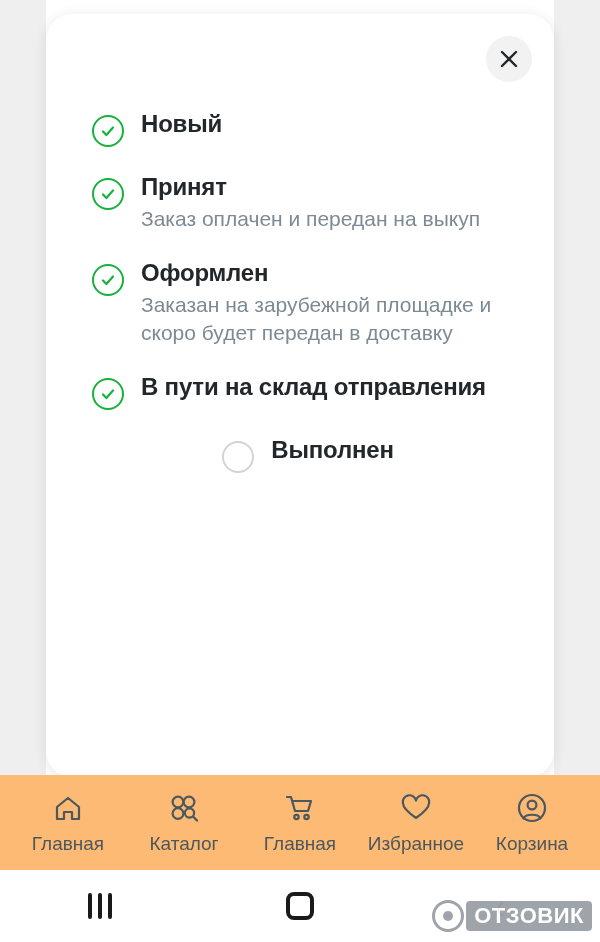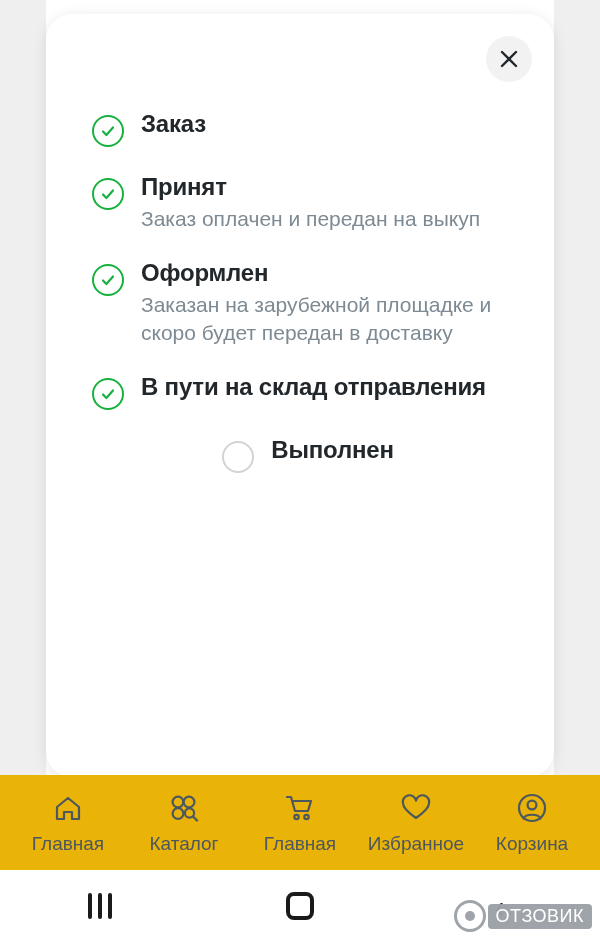--- a/index.html
+++ b/index.html
@@ -128,21 +128,21 @@
     max-width: 390px;
   }
 
   
   .bottom-nav {
     position: absolute;
     left: 0;
     right: 0;
     top: 775px;
     height: 95px;
-    background: #eab308;
+    background: #fdba74;
     display: flex;
     align-items: center;
     justify-content: space-around;
     box-sizing: border-box;
     padding: 0 10px;
   }
   .nav-item {
     display: flex;
     flex-direction: column;
     align-items: center;
@@ -230,22 +230,22 @@
   }
   .wm-circle i {
     display: block;
     width: 10px;
     height: 10px;
     border-radius: 50%;
     background: #9aa0a6;
     font-style: normal;
   }
   .wm-text {
-    font-size: 18px;
-    font-weight: normal;
+    font-size: 22px;
+    font-weight: bold;
     color: #ffffff;
     background: #9aa0a6;
     padding: 2px 8px;
     border-radius: 4px;
     letter-spacing: 0.5px;
   }
 </style>
 </head>
 <body>
 
@@ -266,21 +266,21 @@
 
   <div class="status-list">
 
     <div class="status-item">
       <span class="bullet done">
         <svg width="16" height="16" viewBox="0 0 16 16" aria-hidden="true">
           <polyline points="3,8.5 6.4,12 13,4.5" fill="none" stroke="#17b13e" stroke-width="2.2" stroke-linecap="round" stroke-linejoin="round"></polyline>
         </svg>
       </span>
       <div class="status-text">
-        <div class="status-title">Заказ</div>
+        <div class="status-title">Новый</div>
       </div>
     </div>
 
     <div class="status-item">
       <span class="bullet done">
         <svg width="16" height="16" viewBox="0 0 16 16" aria-hidden="true">
           <polyline points="3,8.5 6.4,12 13,4.5" fill="none" stroke="#17b13e" stroke-width="2.2" stroke-linecap="round" stroke-linejoin="round"></polyline>
         </svg>
       </span>
       <div class="status-text">

